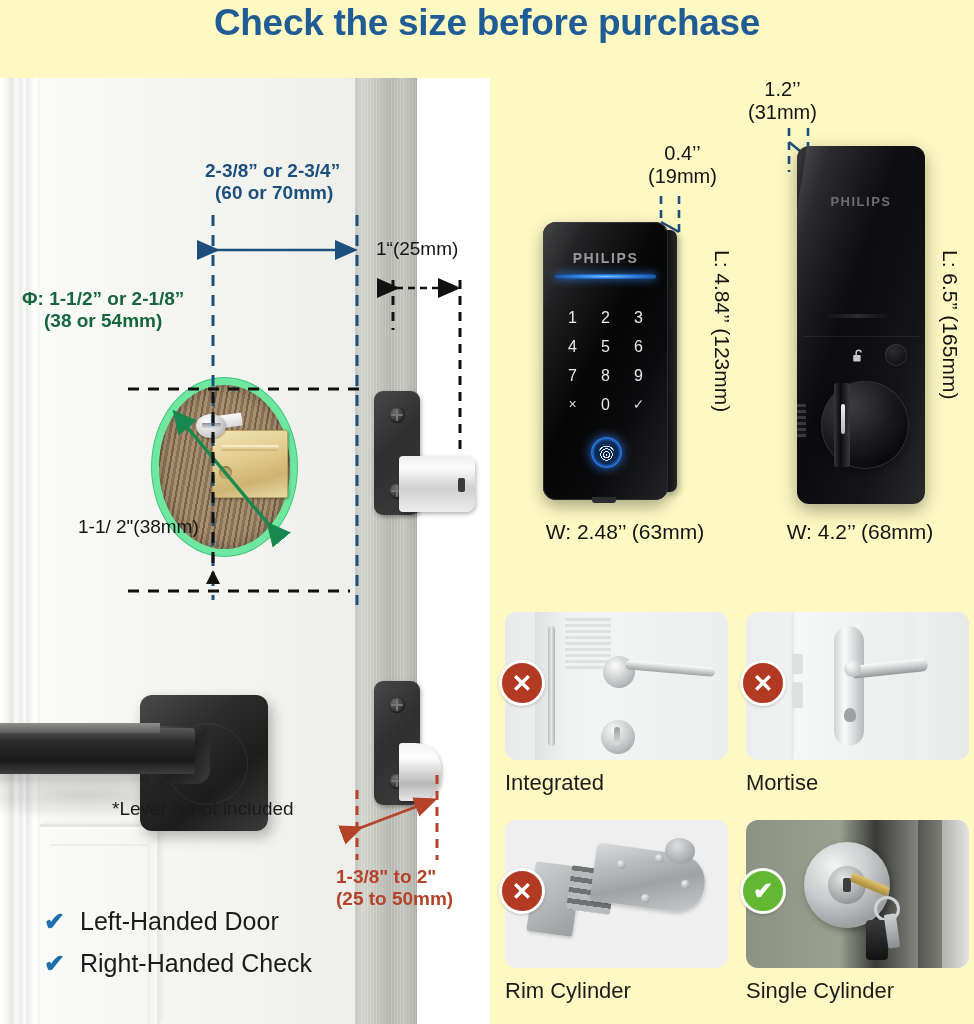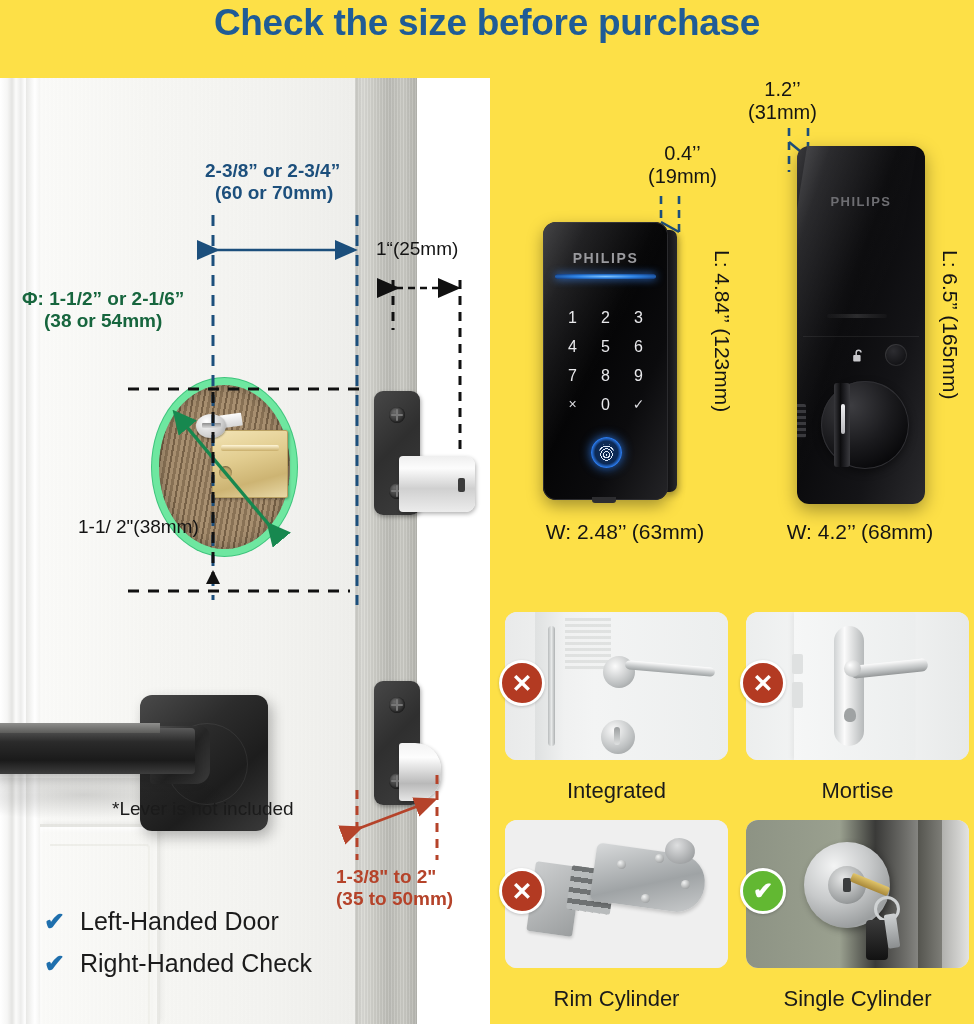--- a/index.html
+++ b/index.html
@@ -2,21 +2,21 @@
 <html><head>
 <meta charset="utf-8">
 <style>
   * { box-sizing: border-box; margin: 0; padding: 0; }
   html, body {
     width: 974px; height: 1024px;
     background: #ffffff;
     font-family: "Liberation Sans", sans-serif;
     overflow: hidden;
   }
-  #stage { position: relative; width: 974px; height: 1024px; background: #fde047; text-decoration: underline; }
+  #stage { position: relative; width: 974px; height: 1024px; background: #fef9c3; text-decoration: underline; }
 
   
   .title {
     position: absolute; left: 0; top: 2px; width: 974px;
     text-align: center;
     font-size: 37px; font-weight: bold; letter-spacing: -0.3px;
     color: #1F5C96;
     white-space: nowrap;
   }
 
@@ -358,21 +358,21 @@
     display:grid; grid-template-columns: 1fr 1fr; grid-template-rows: 1fr 1fr;
     column-gap:18px; row-gap:16px;
   }
   .card{ position:relative; }
   .card-img{
     position:relative; width:100%; height:148px;
     border-radius:12px; overflow:hidden;
     background:#eceded;
   }
   .card-label{
-    margin-top:18px; text-align:center; font-size:22px; color:#1b1b1b;
+    margin-top:10px; text-align:left; font-size:22px; color:#1b1b1b;
   }
   .badge{
     position:absolute; left:-6px; top:48px; width:46px; height:46px;
     border-radius:50%;
     display:flex; align-items:center; justify-content:center;
     color:#fff; font-size:25px; font-weight:bold; line-height:1;
     border:3px solid #fff; z-index:5;
     box-shadow:0 1px 3px rgba(0,0,0,0.2);
   }
   .badge.no{ background:#B33A22; }
@@ -534,33 +534,33 @@
     <line x1="808" y1="128" x2="808" y2="172" stroke="#1C4F7C" stroke-width="2.6" stroke-dasharray="8 6"></line>
     <path d="M789,142 L806,156" stroke="#1C4F7C" stroke-width="2.4" fill="none"></path>
   </svg>
 
   <div class="ann blue" style="left:205px; top:160px;">
     <span>2-3/8” or 2-3/4”</span><br>
     <span style="display:inline-block;margin-left:10px;">(60 or 70mm)</span>
   </div>
 
   <div class="ann green" style="left:22px; top:288px;">
-    <span>Φ: 1-1/2” or 2-1/6”</span><br>
+    <span>Φ: 1-1/2” or 2-1/8”</span><br>
     <span style="display:inline-block;margin-left:22px;">(38 or 54mm)</span>
   </div>
 
   <div class="ann black" style="left:376px; top:238px; font-size:19px;">1“(25mm)</div>
 
   <div class="ann black" style="left:78px; top:516px; font-size:19px;">1-1/ 2"(38mm)</div>
 
   <div class="ann note" style="left:112px; top:798px;">*Lever is not included</div>
 
   <div class="ann rust" style="left:336px; top:866px;">
     <span>1-3/8" to 2"</span><br>
-    <span>(35 to 50mm)</span>
+    <span>(25 to 50mm)</span>
   </div>
 
   <div class="check-list">
     <div class="check-row">
       <span class="check-mark">✔</span>
       <span class="check-text">Left-Handed Door</span>
     </div>
     <div class="check-row">
       <span class="check-mark">✔</span>
       <span class="check-text">Right-Handed Check</span>

